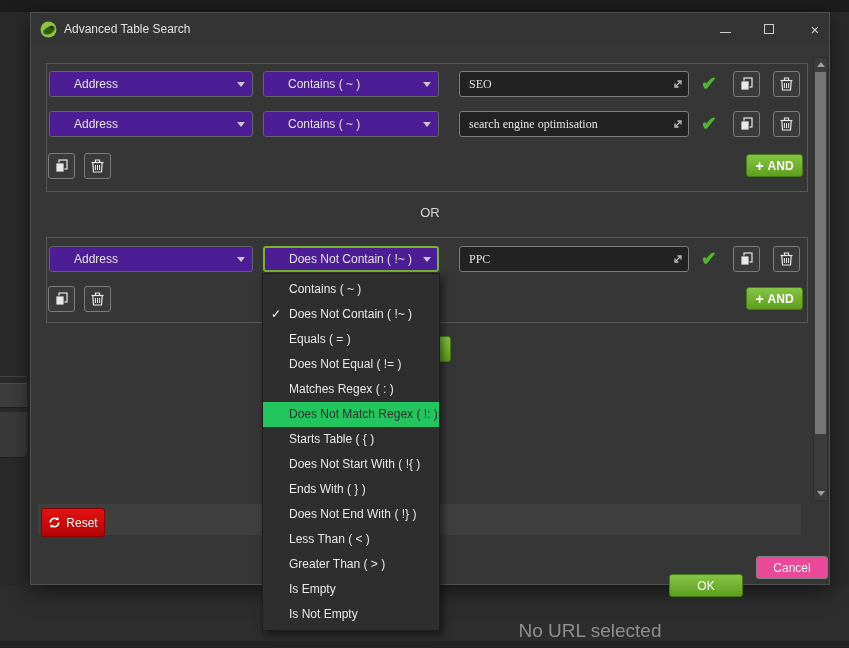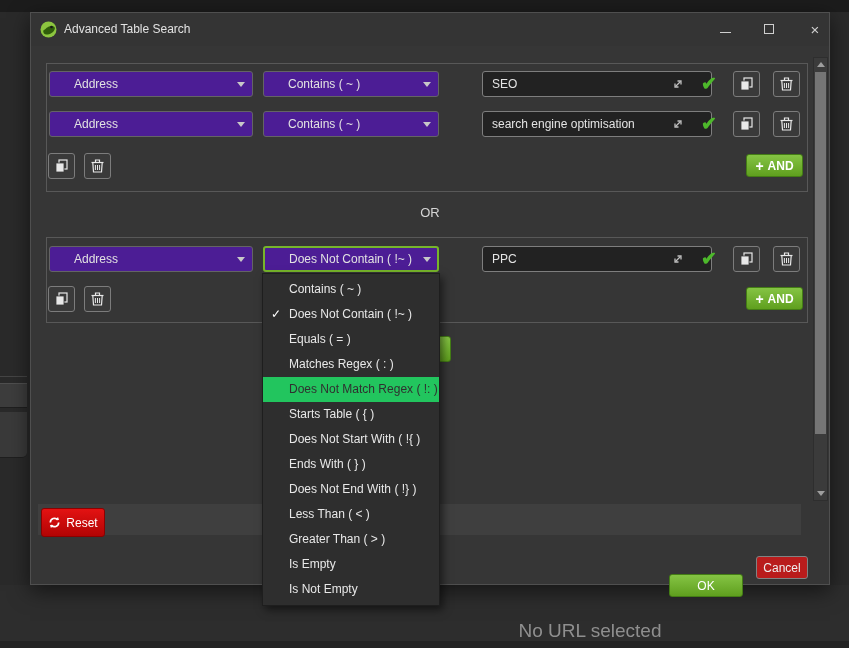--- a/index.html
+++ b/index.html
@@ -29,42 +29,42 @@
   .or-sep { position:absolute; left:0; top:192px; width:798px; text-align:center; font-size:13px; color:#d6d6d6; }
 
   .crow { position:absolute; left:0; height:26px; width:798px; }
   .combo { position:absolute; height:26px; background:#4c1d95; border:1px solid #646464; border-radius:3px; color:#e2e2e2; font-size:12px; line-height:24px; padding:0 20px 0 24px; overflow:hidden; white-space:nowrap; }
   .combo .arr { position:absolute; right:7px; top:10px; width:0; height:0; border-left:4px solid transparent; border-right:4px solid transparent; border-top:5px solid #c8c8c8; }
   .combo-field { left:18px; width:204px; }
   .combo-op { left:232px; width:176px; }
   .combo-op.focused { border:2px solid #77b52b; line-height:22px; }
   .combo-op.focused .arr { top:9px; right:6px; }
   .val-wrap { position:absolute; left:428px; width:230px; height:26px; }
-  .val-input { width:100%; height:100%; background:#222222; border:1px solid #7e7e7e; border-radius:3px; color:#e4e4e4; font-size:12px; font-family:Liberation Sans, sans-serif; padding:0 24px 0 9px; outline:none;margin-left:23px; }
+  .val-input { width:100%; height:100%; background:#222222; border:1px solid #7e7e7e; border-radius:3px; color:#e4e4e4; font-size:12px; font-family:Liberation Serif, serif; padding:0 24px 0 9px; outline:none; }
   .expand-ic { position:absolute; right:5px; top:7px; width:12px; height:12px; }
   .valid-check { position:absolute; left:666px; top:2px; width:24px; font-size:19px; font-weight:bold; color:#4db82b; text-align:center; line-height:22px; }
   .iconbtn { position:absolute; width:27px; height:26px; background:#3a3a3a; border:1px solid #7c7c7c; border-radius:3px; display:flex; align-items:center; justify-content:center; }
   .copy-pos { left:702px; } .trash-pos { left:742px; }
   .grow-copy { left:17px; top:0; } .grow-trash { left:53px; top:0; }
   .growrap { position:absolute; left:0; height:26px; width:798px; }
   .and-btn { position:absolute; left:715px; top:1px; width:57px; height:23px; background:linear-gradient(#85c444,#5f9f1e); border:1px solid #447d15; border-radius:3px; color:#ffffff; font-size:12px; font-weight:bold; display:flex; align-items:center; justify-content:center; gap:4px; }
   .plus-glyph { font-size:14px; font-weight:bold; line-height:14px; }
   .or-btn { position:absolute; left:368px; top:323px; width:52px; height:26px; background:linear-gradient(#85c444,#5f9f1e); border:1px solid #447d15; border-radius:3px; color:#ffffff; font-size:12px; font-weight:bold; display:flex; align-items:center; justify-content:center; gap:4px; overflow:hidden; }
 
   .scrollbar { position:absolute; left:782px; top:44px; width:15px; height:444px; background:#3b3b3b; border:1px solid #2e2e2e; }
   .sb-arrow { position:absolute; left:0; width:13px; height:13px; display:flex; align-items:center; justify-content:center; }
   .sb-up { top:0; } .sb-down { bottom:0; }
   .tri-up { width:0; height:0; border-left:4px solid transparent; border-right:4px solid transparent; border-bottom:5px solid #9e9e9e; }
   .tri-down { width:0; height:0; border-left:4px solid transparent; border-right:4px solid transparent; border-top:5px solid #9e9e9e; }
   .sb-thumb { position:absolute; left:1px; top:14px; width:11px; height:362px; background:#757575; }
 
   .reset-bar { position:absolute; left:7px; top:491px; width:763px; height:31px; background:#3f3f3f; }
   .reset-btn { position:absolute; left:3px; top:4px; width:64px; height:29px; background:linear-gradient(#e31212,#b20404); border:1px solid #8c0000; border-radius:3px; color:#ffffff; font-size:12px; display:flex; align-items:center; justify-content:center; gap:5px; }
   .ok-btn { position:absolute; left:638px; top:543px; width:74px; height:23px; background:linear-gradient(#85c444,#5f9f1e); border:1px solid #447d15; border-radius:3px; color:#ffffff; font-size:12px; display:flex; align-items:center; justify-content:center;margin-top:18px; }
-  .cancel-btn { position:absolute; left:725px; top:543px; width:52px; height:23px; background:#b91c1c; border:1px solid #828282; border-radius:3px; color:#eeeeee; font-size:12px; display:flex; align-items:center; justify-content:center; }
+  .cancel-btn { position:absolute; left:725px; top:543px; width:72px; height:23px; background:#ec4899; border:1px solid #828282; border-radius:3px; color:#eeeeee; font-size:12px; display:flex; align-items:center; justify-content:center; }
 
   .menu { position:absolute; left:262px; top:273px; width:178px; background:#2e2e2e; border:1px solid #1e1e1e; box-shadow:3px 4px 8px rgba(0,0,0,.5); padding:3px 0; z-index:5; }
   .menu-item { position:relative; height:25px; line-height:25px; padding-left:26px; font-size:12px; color:#e8e8e8; white-space:nowrap; }
   .menu-item.highlight { background:#22c55e; color:#303030; }
   .menu-check { position:absolute; left:8px; top:0; font-size:12px; color:#ffffff; }
 </style>
 </head>
 <body>
 
 <div class="screen">
@@ -278,20 +278,21 @@
       </span>
     <span class="cancel-btn">
         <span>Cancel</span>
       </span>
   </div>
 
   <div class="menu">
     <div class="menu-item"><span>Contains ( ~ )</span></div>
     <div class="menu-item"><span class="menu-check">✓</span><span>Does Not Contain ( !~ )</span></div>
     <div class="menu-item"><span>Equals ( = )</span></div>
+    <div class="menu-item"><span>Does Not Equal ( != )</span></div>
     <div class="menu-item"><span>Matches Regex ( : )</span></div>
     <div class="menu-item highlight"><span>Does Not Match Regex ( !: )</span></div>
     <div class="menu-item"><span>Starts Table ( { )</span></div>
     <div class="menu-item"><span>Does Not Start With ( !{ )</span></div>
     <div class="menu-item"><span>Ends With ( } )</span></div>
     <div class="menu-item"><span>Does Not End With ( !} )</span></div>
     <div class="menu-item"><span>Less Than ( &lt; )</span></div>
     <div class="menu-item"><span>Greater Than ( &gt; )</span></div>
     <div class="menu-item"><span>Is Empty</span></div>
     <div class="menu-item"><span>Is Not Empty</span></div>

